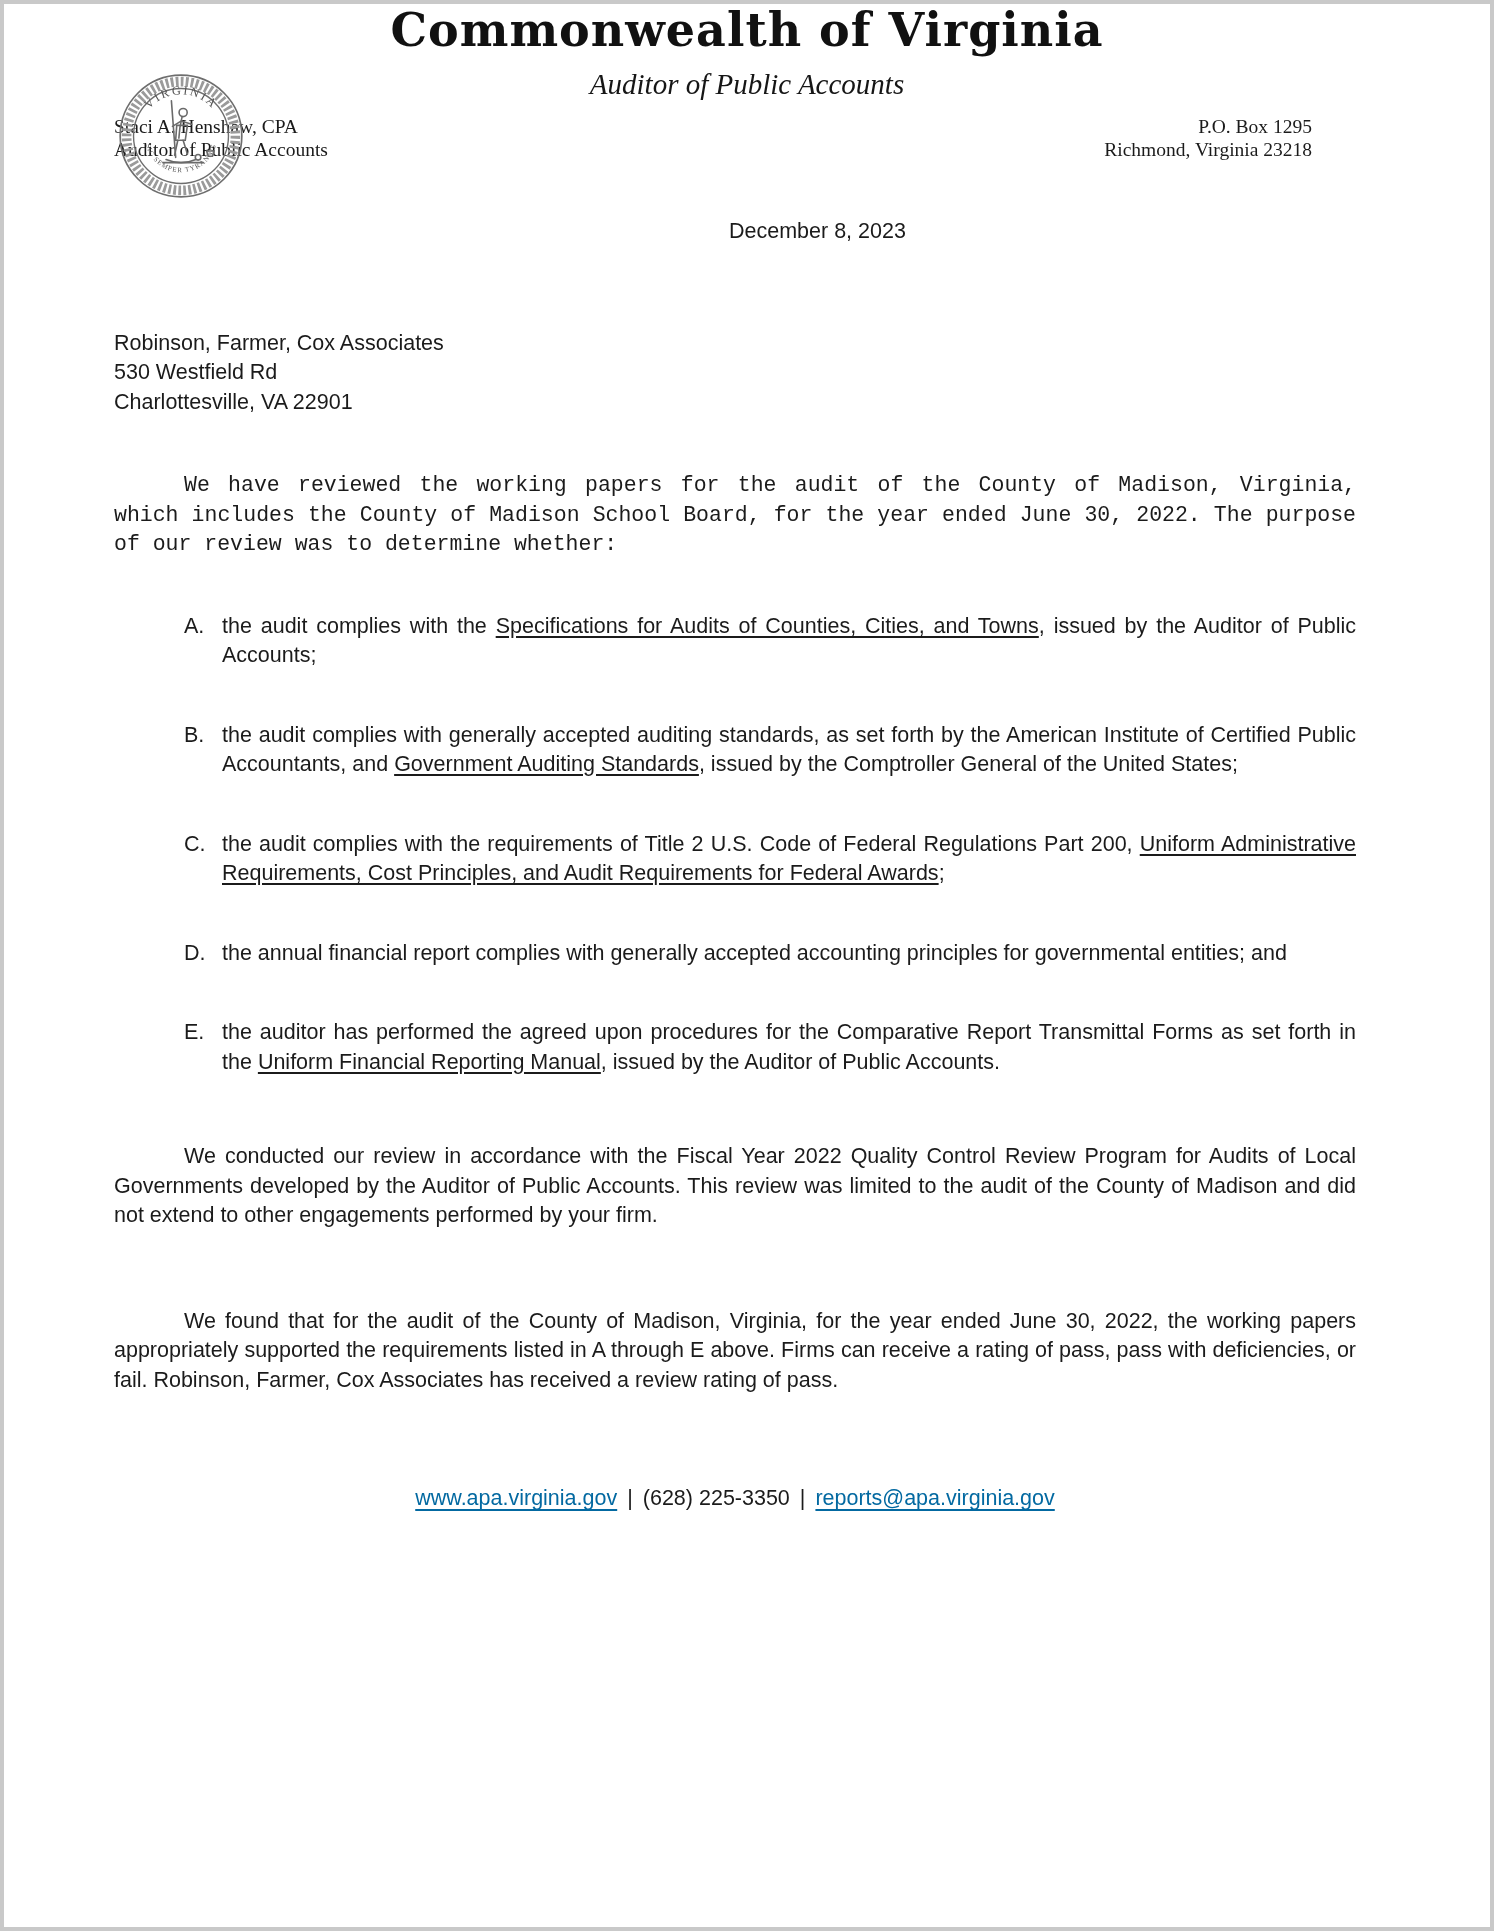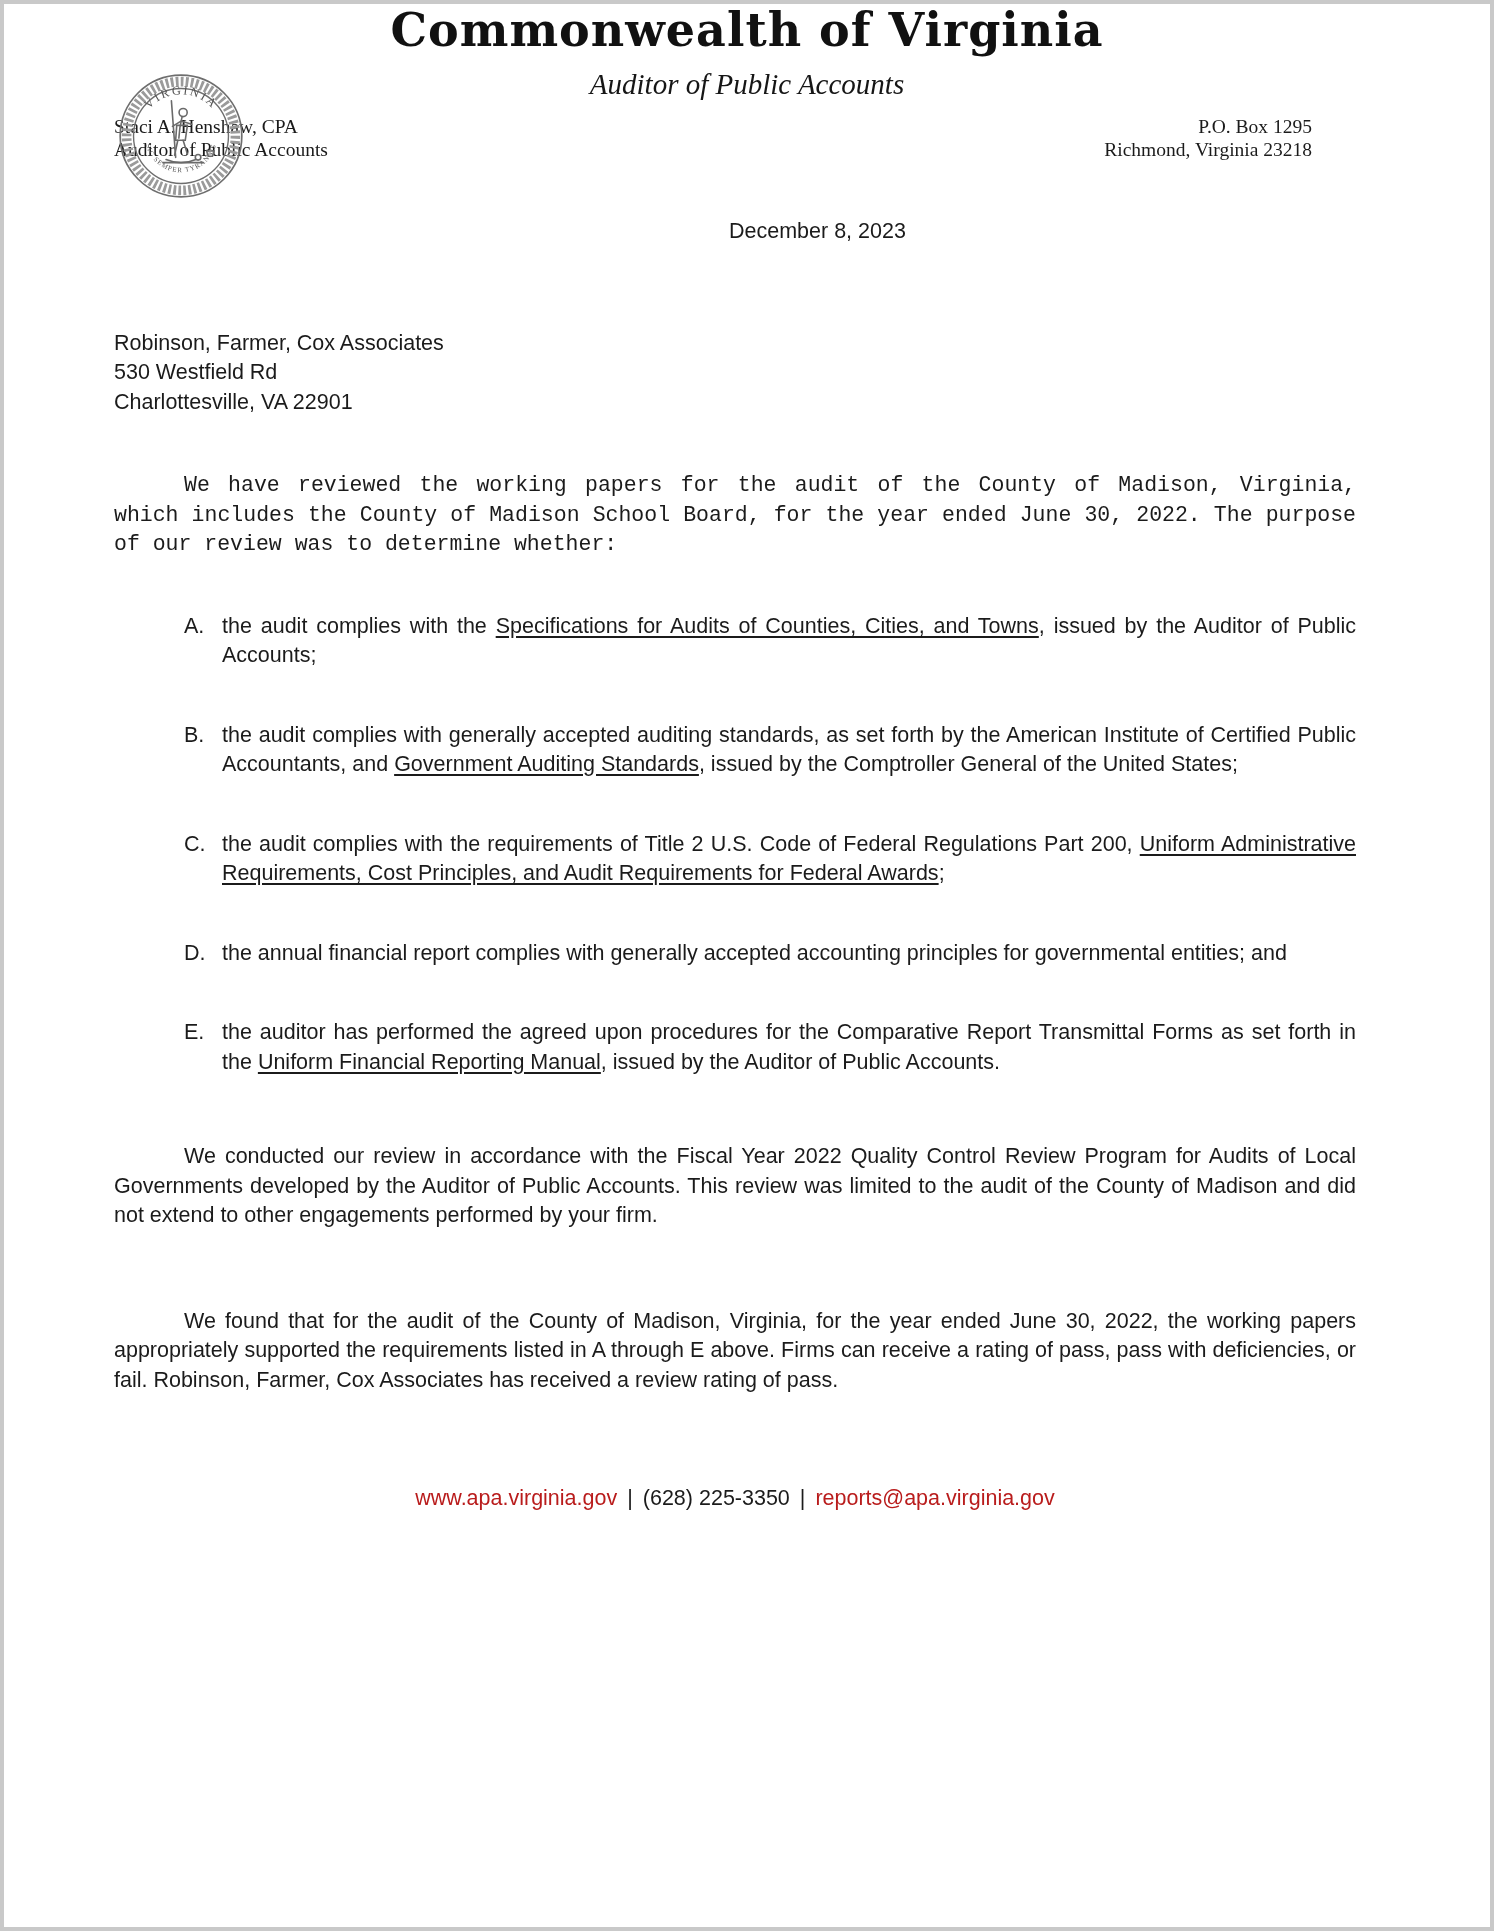--- a/index.html
+++ b/index.html
@@ -61,21 +61,21 @@
   .li { display: flex; margin-left: 70px; margin-bottom: 50px; }
   .li:last-child { margin-bottom: 0; }
   .li-label { flex: none; width: 38px; }
   .li-text { flex: 1; text-align: justify; }
   .para-conducted { margin-top: 65px; }
   .para-found { margin-top: 76px; }
   .u { text-decoration: underline; text-underline-offset: 3px; }
 
   
   .footer { margin-top: 89px; text-align: center; font-size: 21.5px; line-height: 29.5px; }
-  .footer a { color: #b91c1c; text-underline-offset: 4px; cursor: pointer; }
+  .footer a { color: #0369a1; text-decoration: underline; text-underline-offset: 4px; cursor: pointer; }
   .sep { color: #1b1b1b; margin: 0 10px; }
 
   
   .seal-stroke { stroke: #6e6e6e; fill: none; }
   .seal-text { fill: #555; font-family: "Liberation Serif", serif; }
 </style>
 </head>
 <body>
 
 <div class="page">

